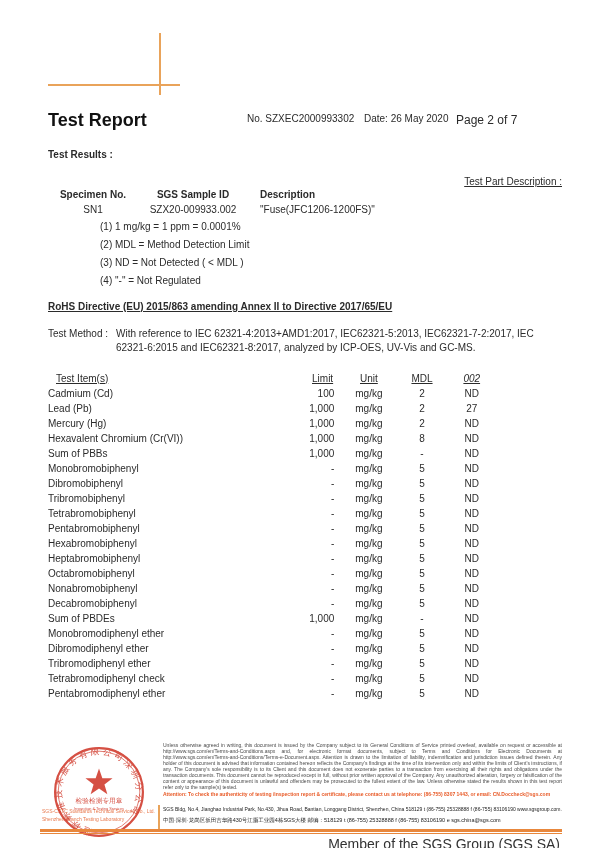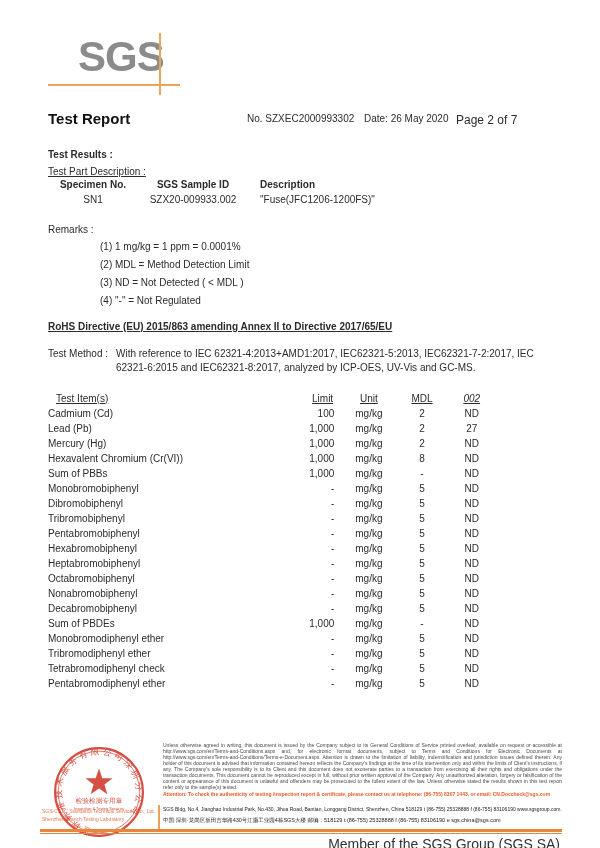--- a/index.html
+++ b/index.html
@@ -13,29 +13,29 @@
   
   .logo-text {
     position:absolute; left:78px; top:36px;
     font-size:42px; font-weight:bold; letter-spacing:-1px;
     color:#8b8b8b; line-height:1;
   }
   .logo-hline { position:absolute; left:48px; top:84px; width:132px; height:2px; background:#e9a35a; }
   .logo-vline { position:absolute; left:159px; top:33px; width:2px; height:62px; background:#e9a35a; }
 
   .title-row { position:absolute; left:48px; top:110px; width:514px; height:18px; }
-  .report-title { position:absolute; left:0; top:0; font-size:15px; font-weight:bold; color:#111; }
+  .report-title { position:absolute; left:0; top:0; font-size:18px; font-weight:bold; color:#111; }
   .report-no   { position:absolute; left:199px; top:3px; font-size:10px; }
   .report-date { position:absolute; left:316px; top:3px; font-size:10px; }
   .report-page { position:absolute; left:408px; top:3px; font-size:12px; }
 
   
   .content { position:absolute; left:48px; top:142px; width:514px; font-size:10px; line-height:13px; }
   .label-plain { margin-top:6px;font-weight:bold; }
-  .tpd { margin-top:4px; text-decoration:underline; }
+  .tpd { margin-top:14px; text-decoration:underline;text-align:right; }
 
   .spec-table { margin-top:0; display:grid; grid-template-columns:90px 110px auto; row-gap:2px; }
   .spec-h { font-weight:bold; }
   .spec-c1 { text-align:center; }
   .spec-c2 { text-align:center; }
   .spec-c3 { text-align:left; padding-left:12px; }
 
   .remarks-label { margin-top:17px; }
   .remarks-list { margin-top:5px; margin-left:52px; }
   .remarks-list .remark-line { margin-bottom:5.5px; line-height:12.5px; }
@@ -78,21 +78,20 @@
   .member { position:absolute; right:40px; top:98px; font-size:14px; color:#333; }
 
   .company-lines { position:absolute; left:42px; top:70px; width:130px; font-size:5px; line-height:7.5px; color:#e87a4e; }
   .stamp { position:absolute; left:53px; top:8px; width:92px; height:92px; opacity:0.88; }
 </style>
 </head>
 <body>
 
 <div class="page">
 
-  <div class="logo-text">SGS</div>
   <div class="logo-hline"></div>
   <div class="logo-vline"></div>
 
   <div class="title-row">
     <span class="report-title">Test Report</span>
     <span class="report-no">No. SZXEC2000993302</span>
     <span class="report-date">Date: 26 May 2020</span>
     <span class="report-page">Page 2 of 7</span>
   </div>
 
@@ -104,21 +103,20 @@
 
     <div class="spec-table">
       <div class="spec-h spec-c1">Specimen No.</div>
       <div class="spec-h spec-c2">SGS Sample ID</div>
       <div class="spec-h spec-c3">Description</div>
       <div class="spec-c1">SN1</div>
       <div class="spec-c2">SZX20-009933.002</div>
       <div class="spec-c3">"Fuse(JFC1206-1200FS)"</div>
     </div>
 
-    <div class="remarks-label">Remarks :</div>
     <div class="remarks-list">
         <div class="remark-line">(1) 1 mg/kg = 1 ppm = 0.0001%</div>
         <div class="remark-line">(2) MDL = Method Detection Limit</div>
         <div class="remark-line">(3) ND = Not Detected ( &lt; MDL )</div>
         <div class="remark-line">(4) "-" = Not Regulated</div>
       </div>
 
     <div class="rohs-heading">RoHS Directive (EU) 2015/863 amending Annex II to Directive 2017/65/EU</div>
 
     <div class="method-row">
@@ -194,20 +192,27 @@
             <td class="c4">ND</td>
           </tr>
           <tr>
             <td class="c0">Tribromobiphenyl</td>
             <td class="c1">-</td>
             <td class="c2">mg/kg</td>
             <td class="c3">5</td>
             <td class="c4">ND</td>
           </tr>
           <tr>
+            <td class="c0">Tetrabromobiphenyl</td>
+            <td class="c1">-</td>
+            <td class="c2">mg/kg</td>
+            <td class="c3">5</td>
+            <td class="c4">ND</td>
+          </tr>
+          <tr>
             <td class="c0">Pentabromobiphenyl</td>
             <td class="c1">-</td>
             <td class="c2">mg/kg</td>
             <td class="c3">5</td>
             <td class="c4">ND</td>
           </tr>
           <tr>
             <td class="c0">Hexabromobiphenyl</td>
             <td class="c1">-</td>
             <td class="c2">mg/kg</td>
@@ -244,20 +249,27 @@
           </tr>
           <tr>
             <td class="c0">Sum of PBDEs</td>
             <td class="c1">1,000</td>
             <td class="c2">mg/kg</td>
             <td class="c3">-</td>
             <td class="c4">ND</td>
           </tr>
           <tr>
             <td class="c0">Monobromodiphenyl ether</td>
+            <td class="c1">-</td>
+            <td class="c2">mg/kg</td>
+            <td class="c3">5</td>
+            <td class="c4">ND</td>
+          </tr>
+          <tr>
+            <td class="c0">Dibromodiphenyl ether</td>
             <td class="c1">-</td>
             <td class="c2">mg/kg</td>
             <td class="c3">5</td>
             <td class="c4">ND</td>
           </tr>
           <tr>
             <td class="c0">Tribromodiphenyl ether</td>
             <td class="c1">-</td>
             <td class="c2">mg/kg</td>
             <td class="c3">5</td>

